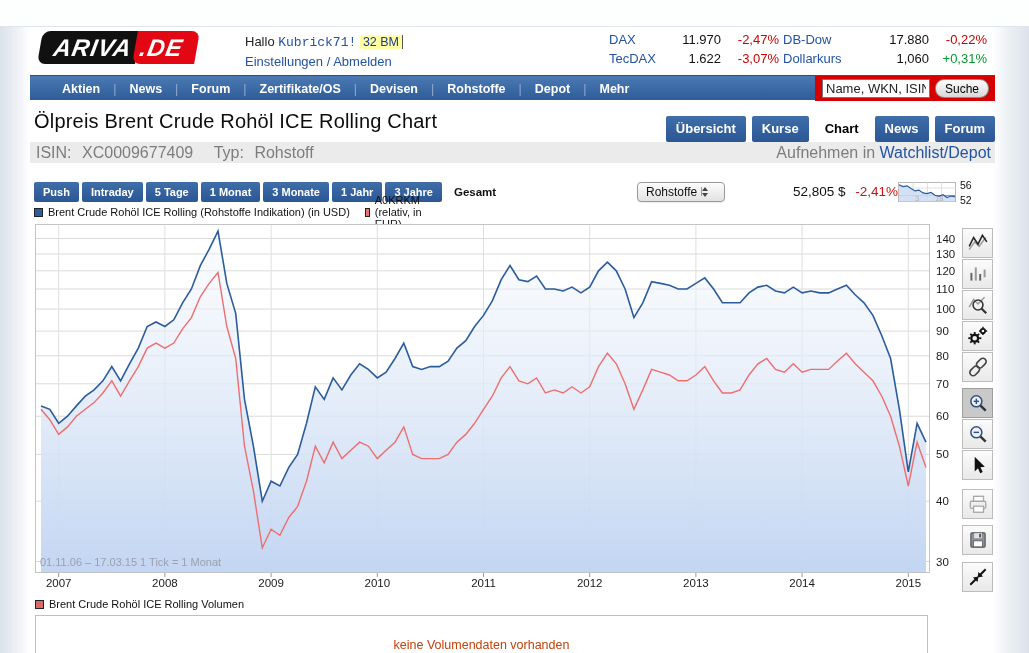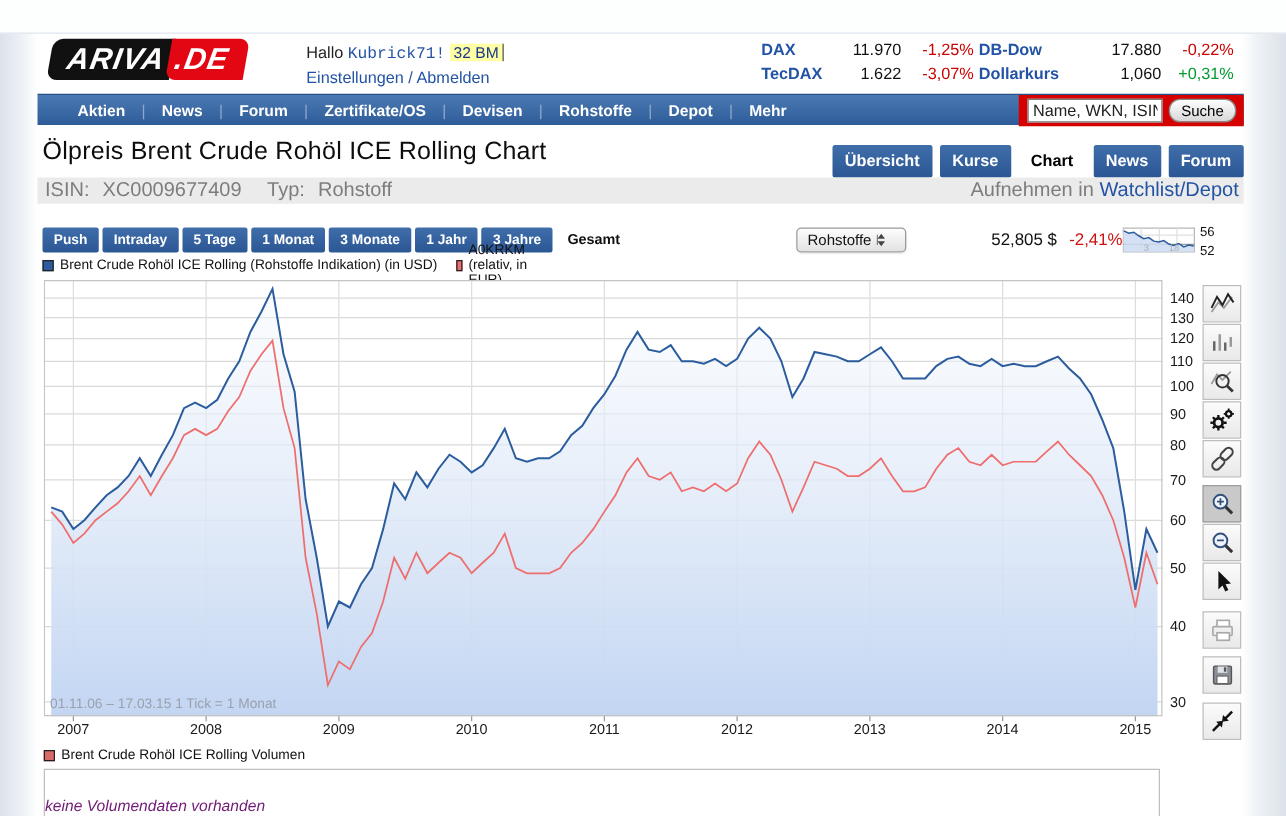--- a/index.html
+++ b/index.html
@@ -16,21 +16,21 @@
      padding:3px 6px 3px 14px; border-radius:8px 0 0 8px; transform:skewX(-10deg); letter-spacing:1px; }
   .logo .lred { background:#e30613; color:#fff; font-weight:bold; font-style:italic; font-size:24px;
      padding:3px 14px 3px 5px; border-radius:0 8px 0 8px; transform:skewX(-10deg); margin-left:-3px; letter-spacing:1px; }
   .greeting { position:absolute; left:215px; top:32px; font-size:13px; color:#222; line-height:19px; }
   .greeting a { color:#2353a4; text-decoration:none; cursor:pointer;font-family:Liberation Mono, monospace; }
   .badge { background:#ffffa3; color:#1a3a8c; padding:0 3px; border-right:1px solid #555; font-size:12.5px; }
   .glinks span { color:#2353a4; cursor:pointer; }
   .glinks .sep::before { content:" / "; color:#2353a4; }
   .tickers { position:absolute; right:8px; top:32px; display:grid;
      grid-template-columns:52px 56px 54px 82px 60px 54px; grid-auto-rows:19px; font-size:13px; column-gap:4px; }
-  .tickers .tlabel { color:#2353a4; cursor:pointer;font-weight:bold; }
+  .tickers .tlabel { color:#2353a4; cursor:pointer; }
   .tickers .tval { text-align:right; color:#111; }
   .tickers .tchg { text-align:right; }
   .neg { color:#cc0000; } .pos { color:#009a2f; }
 
   
   .nav { position:absolute; left:0; top:75px; width:965px; height:25px;
      background:linear-gradient(#4b79b2,#2e5c99); border-top:1px solid #27508a; }
   .nav-items { display:flex; align-items:center; height:25px; padding-left:32px; }
   .nav-items span.item { color:#fff; font-weight:bold; font-size:12.5px; cursor:pointer; }
   .nav-items span.item:not(:last-child)::after { content:"|"; color:#8fa9cc; font-weight:normal; padding:0 13px; }
@@ -80,21 +80,21 @@
 
   
   .tbtn { position:absolute; left:932px; width:31px; height:30px; background:linear-gradient(#fbfbfb,#e9e9e9);
      border:1px solid #bdbdbd; display:flex; align-items:center; justify-content:center; cursor:pointer; }
   .tbtn.active { background:#c9c9c9; border-color:#9e9e9e; }
   .tbtn.disabled { cursor:default; }
 
   
   .vol-legend { position:absolute; left:5px; top:598px; display:flex; align-items:center; font-size:11px; color:#111; }
   .vol-box { position:absolute; left:5px; top:615px; width:893px; height:45px; border:1px solid #bfbfbf; background:#fff; }
-  .vol-box .msg { margin-top:22px; font-size:12.5px; color:#701a75;font-style:italic; }
+  .vol-box .msg { text-align:center; margin-top:22px; font-size:12.5px; color:#c2410c; }
 </style>
 </head>
 <body>
 
 <div class="page">
   <div class="top-strip"></div>
   <div class="content">
 
     <div class="logo">
       <span class="lblack">ARIVA</span>
@@ -106,21 +106,21 @@
         <a>Kubrick71!</a>
         <span class="badge">32 BM</span>
       </div>
       <div class="glinks">
         <span>Einstellungen</span><span class="sep"></span><span>Abmelden</span>
       </div>
     </div>
     <div class="tickers">
       <span class="tlabel">DAX</span>
       <span class="tval">11.970</span>
-      <span class="tchg neg">-1,25%</span>
+      <span class="tchg neg">-2,47%</span>
       <span class="tlabel">DB-Dow</span>
       <span class="tval">17.880</span>
       <span class="tchg neg">-0,22%</span>
       <span class="tlabel">TecDAX</span>
       <span class="tval">1.622</span>
       <span class="tchg neg">-3,07%</span>
       <span class="tlabel">Dollarkurs</span>
       <span class="tval">1,060</span>
       <span class="tchg pos">+0,31%</span>
     </div>

